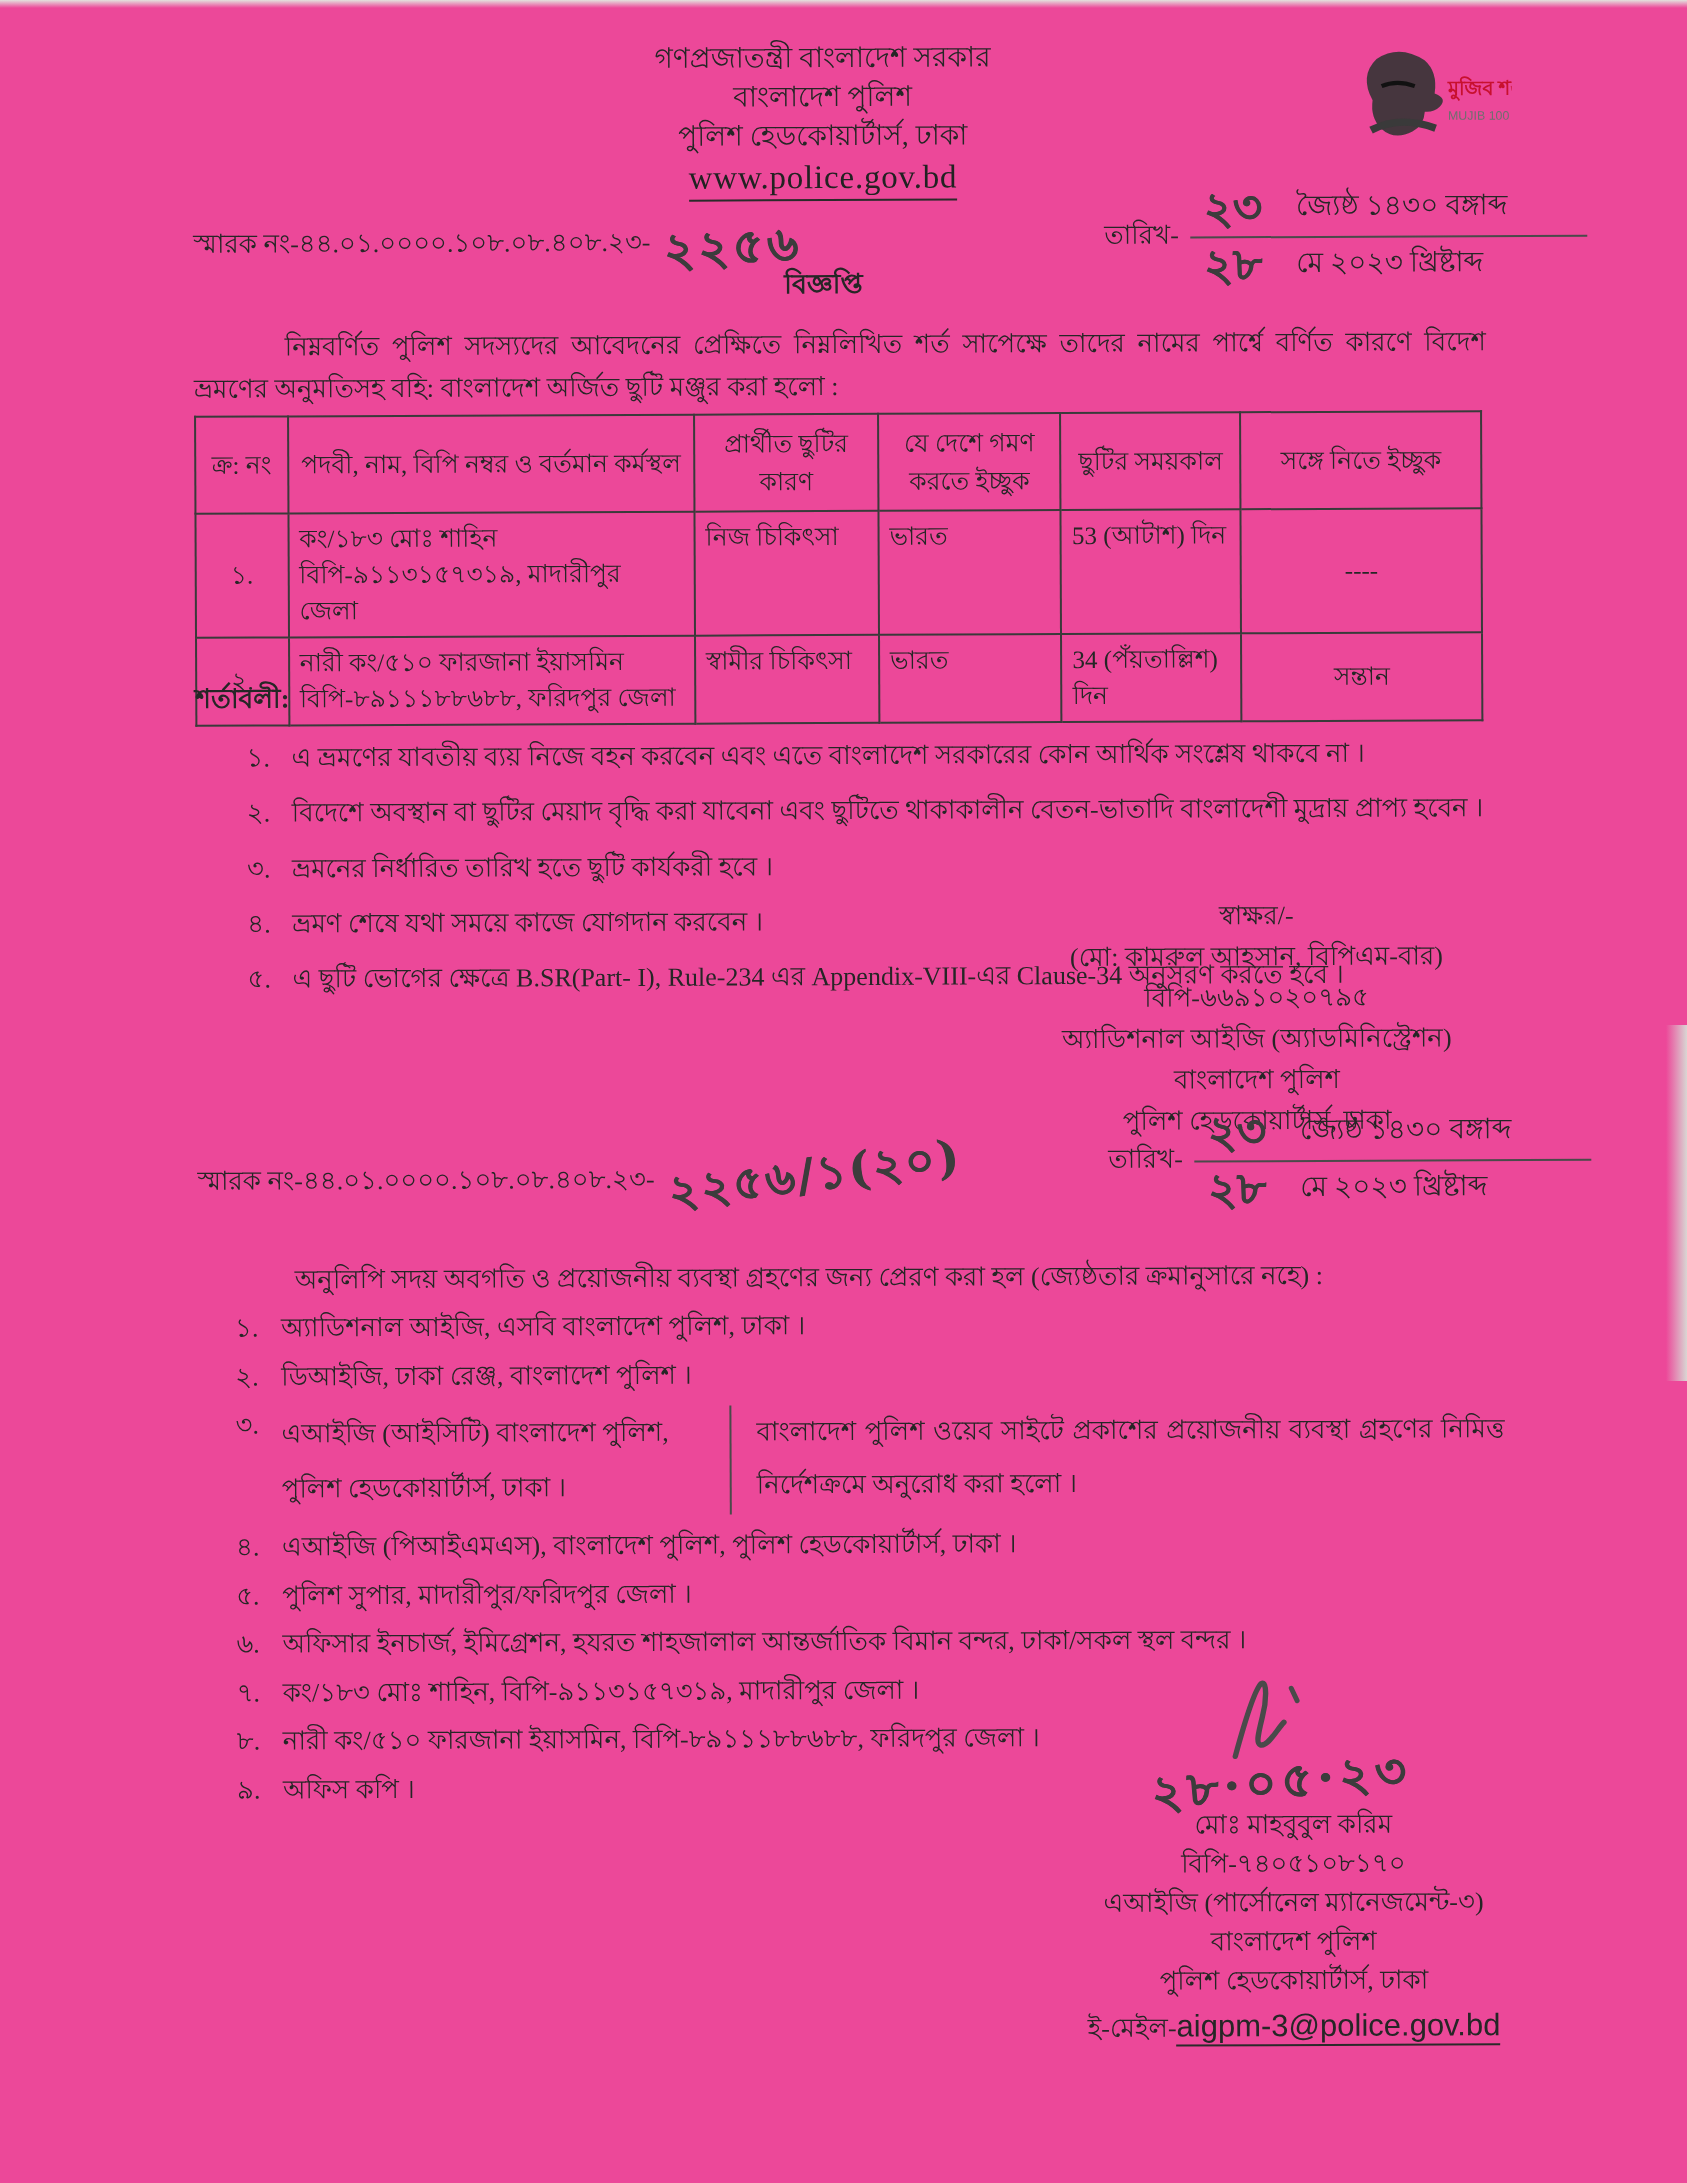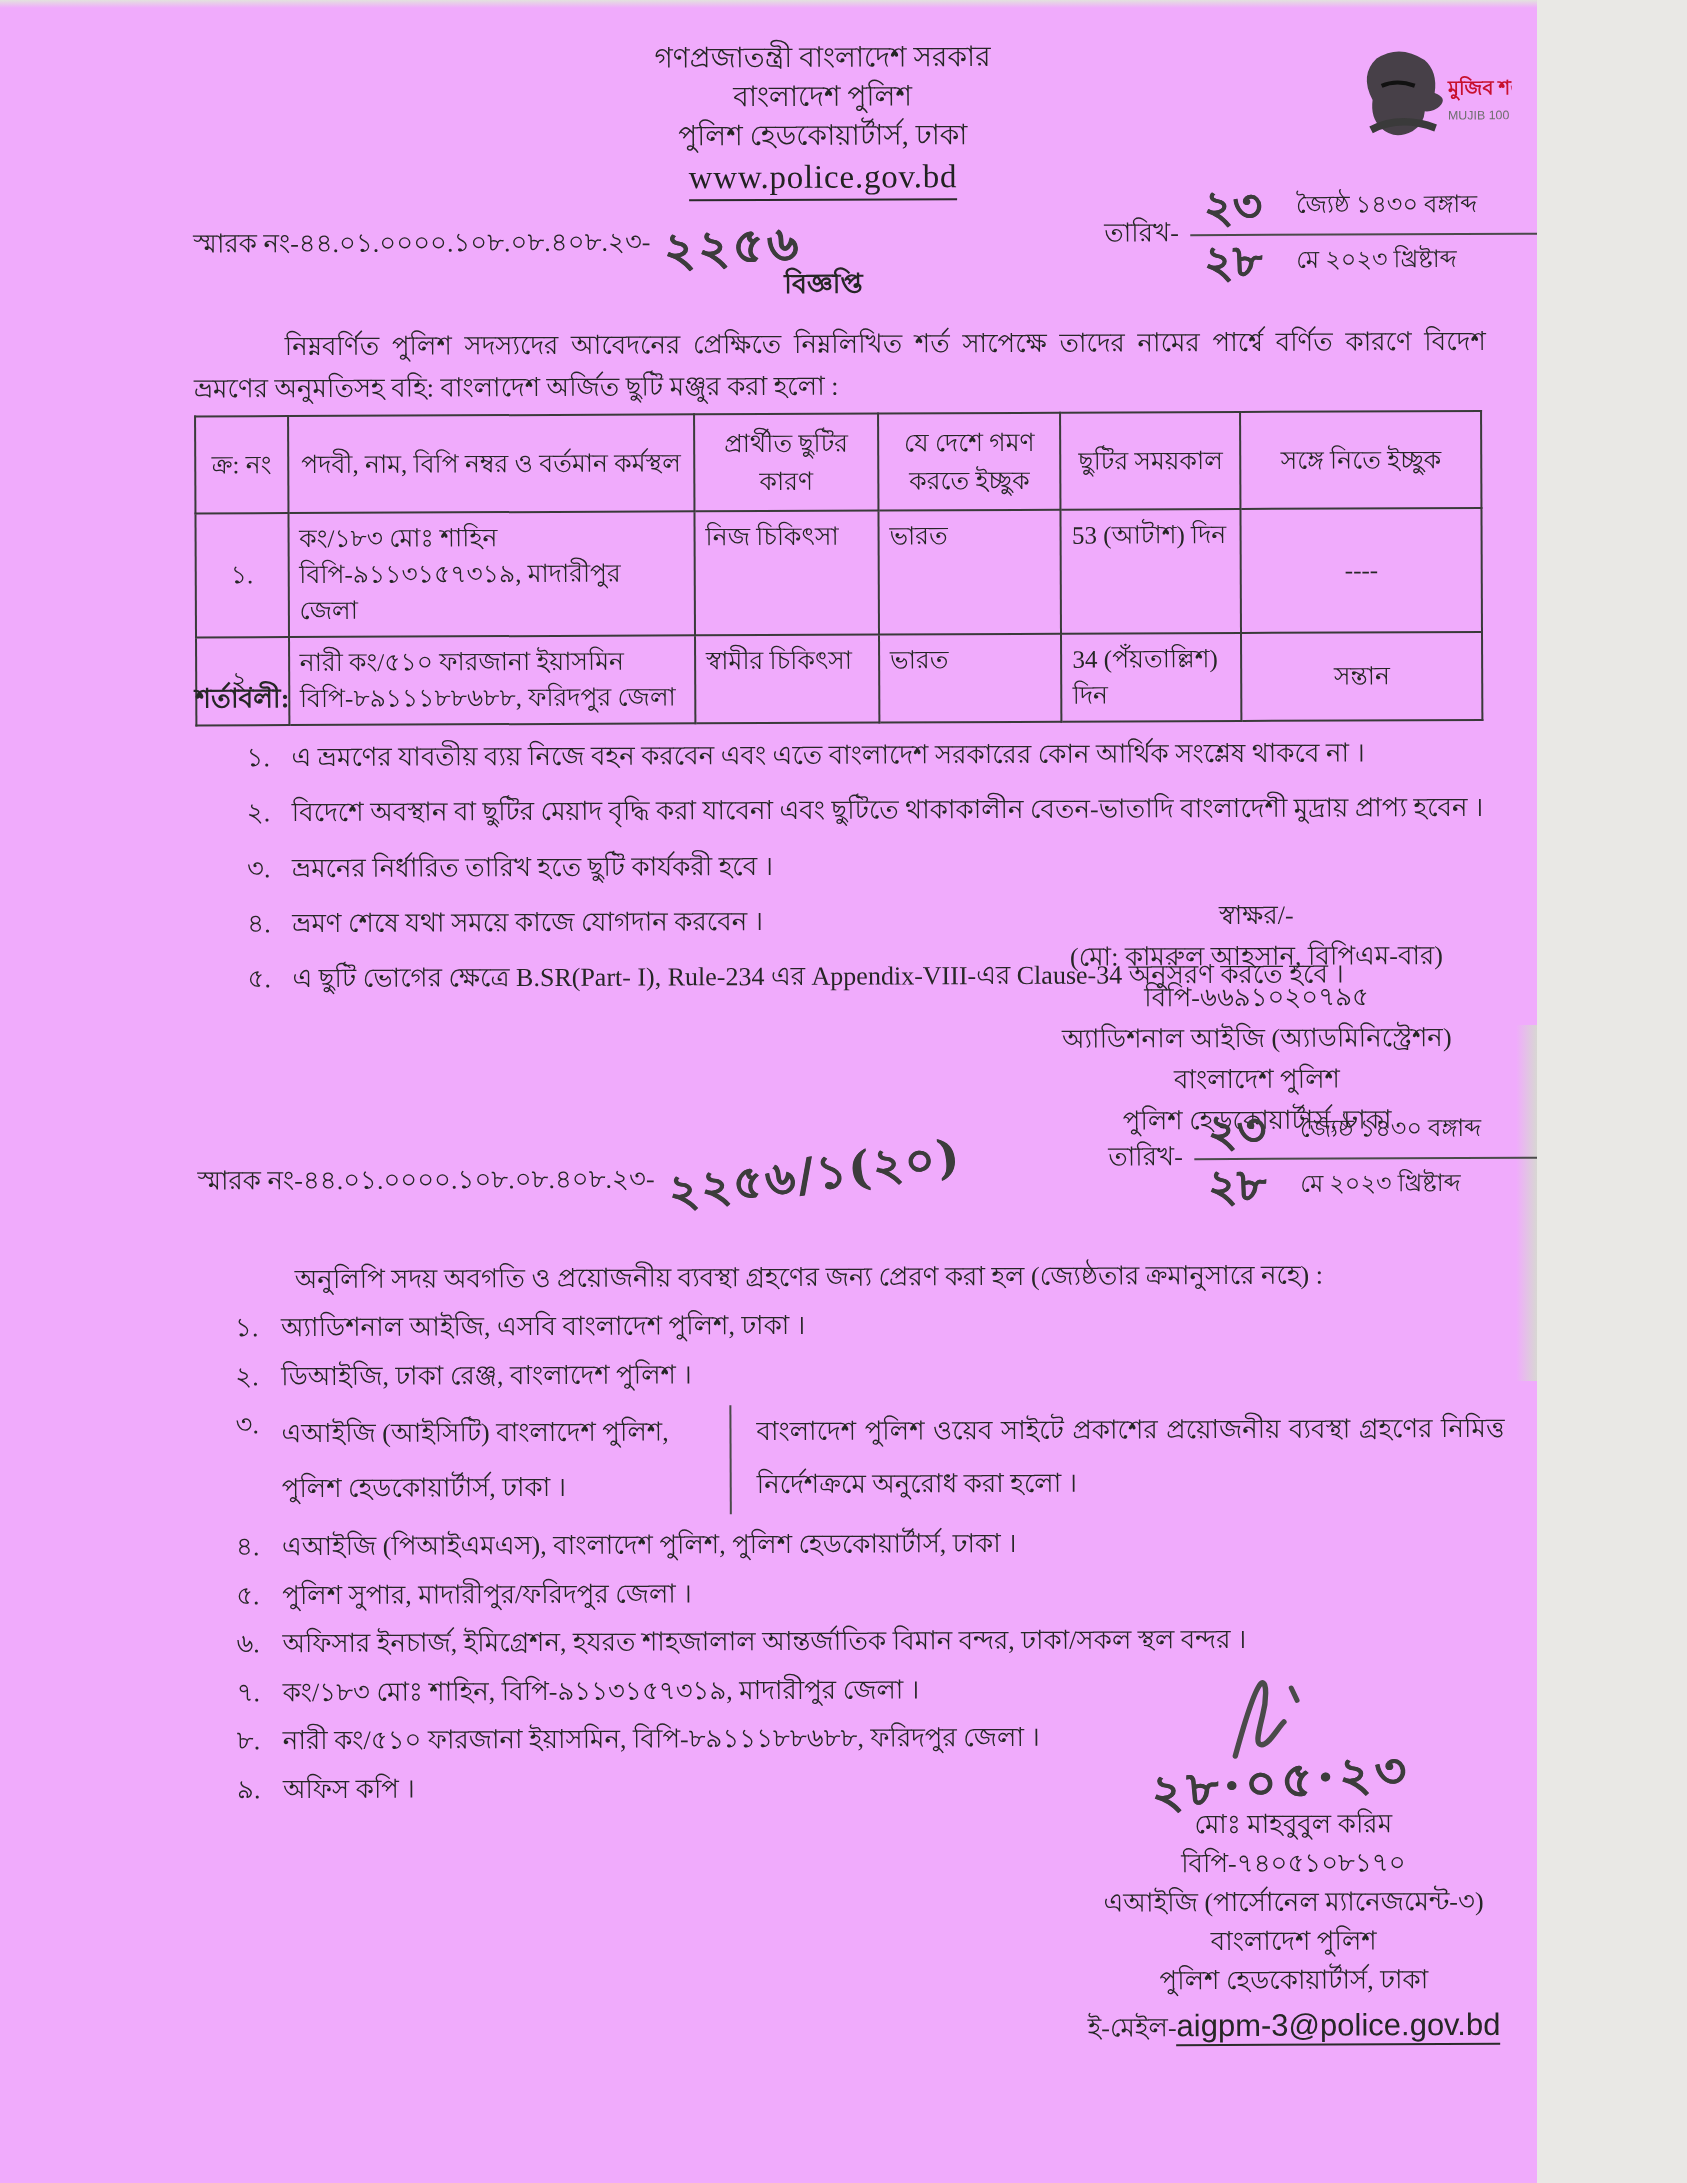--- a/index.html
+++ b/index.html
@@ -2,22 +2,22 @@
 <html lang="bn" style="font-size:13.2px"><head>
 <meta charset="utf-8">
 <style>
   html,body{margin:0;padding:0;}
   body{
     width:1687px;height:2183px;
     background:#e9e8e5;
     font-family:"Liberation Serif","DejaVu Serif",serif;
   }
   .page{
-    position:relative;width:1537px;height:2183px;overflow:hidden;
-    background:#f0abfc;
+    position:relative;width:1687px;height:2183px;overflow:hidden;
+    background:#ec4899;
     color:#262626;
   }
   .sheet{position:absolute;inset:0;transform:rotate(-0.25deg);}
   .print{font-family:"Liberation Serif","DejaVu Serif",serif;color:#262626;}
   .latin{font-family:Liberation Serif, serif;}
   .hw{
     font-family:"DejaVu Serif",serif;font-weight:700;color:#3c3c3c;
     text-shadow:0.5px 0 #3c3c3c;
   }
   
@@ -31,21 +31,21 @@
   .memo2{top:1156px;}
   .hw-memo{font-size:48px;line-height:1;margin-left:13.2px;transform:rotate(-3deg);position:relative;top:5px;letter-spacing:3.3px;}
   .hw-memo2{font-size:46px;line-height:1;margin-left:13.2px;transform:rotate(-7deg);position:relative;top:-5px;letter-spacing:2.5px;}
   .date-block{position:absolute;left:1092px;display:flex;align-items:center;gap:11.6px;}
   .date-label{font-size:26px;margin-left:16px;}
   .date-frac{width:397px;}
   .frac-top,.frac-bottom{display:flex;align-items:center;gap:28px;padding:1.7px 6.6px;}
   .frac-top{border-bottom:2.1px solid #4a4a4a;padding-bottom:5px;}
   .frac-bottom{padding-top:3.3px;}
   .hw-date{font-size:45px;line-height:1;min-width:71px;text-align:center;transform:rotate(-2deg);}
-  .frac-text{font-size:24px;}
+  .frac-text{font-size:28px;}
   
   .doc-title{position:absolute;top:263px;left:0;width:1654px;text-align:center;font-size:27px;font-weight:600;}
   .intro{position:absolute;top:324px;left:197px;width:1292px;font-size:26px;line-height:1.62;text-align:justify;text-indent:91px;}
   
   .leave-table{position:absolute;top:413px;left:197px;width:1288px;border-collapse:collapse;font-size:25px;}
   .leave-table th,.leave-table td{border:2.1px solid #3a3a3a;padding:6.6px 10px;}
   .leave-table th{font-weight:normal;text-align:center;line-height:1.5;padding:10px 6.6px;}
   .leave-table td{vertical-align:top;line-height:1.45;}
   .td-sl{text-align:center;vertical-align:middle !important;}
   .td-center{text-align:left;}

